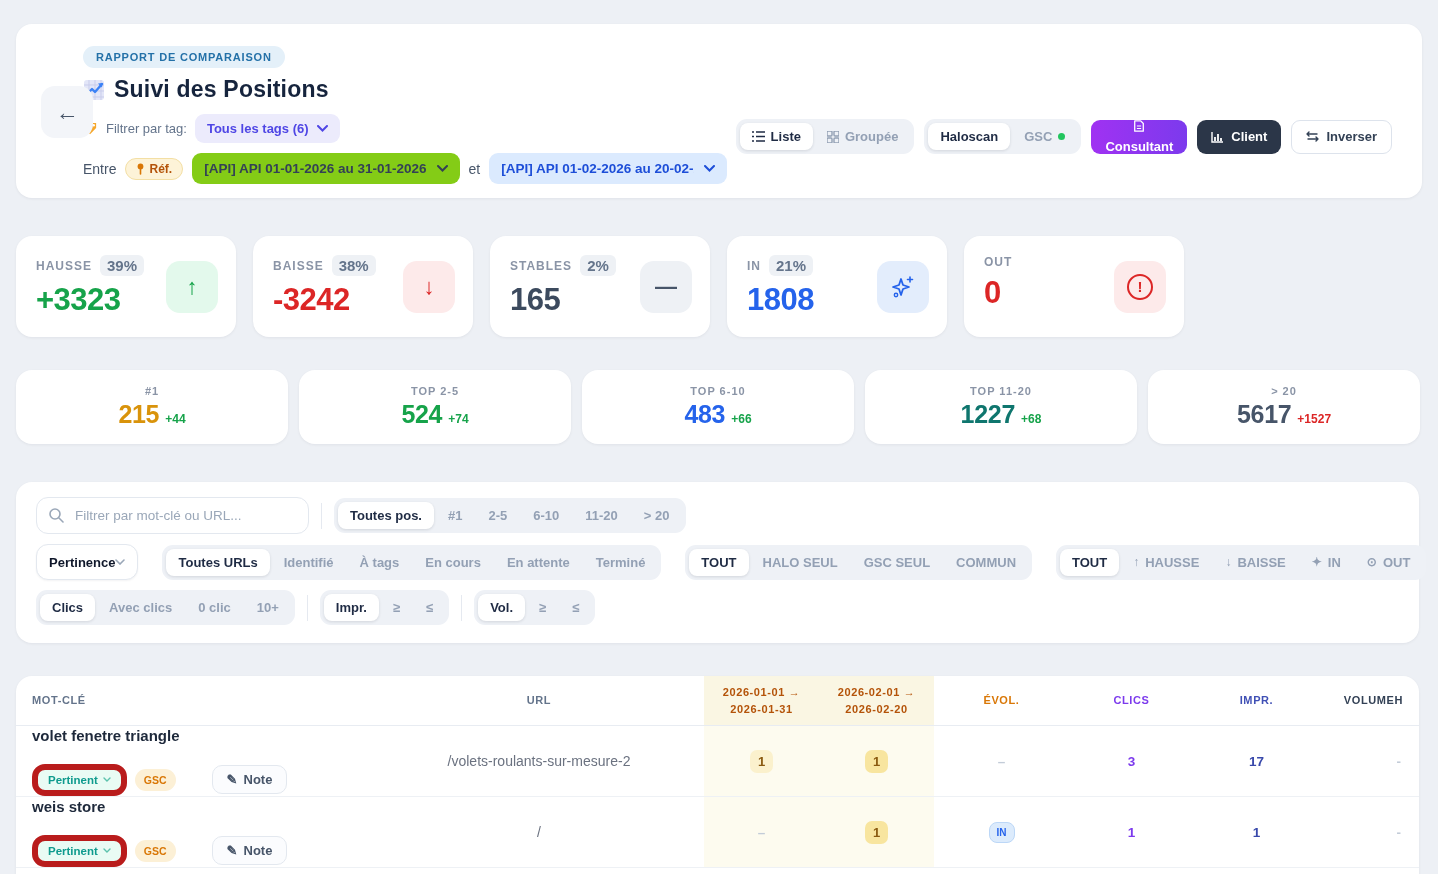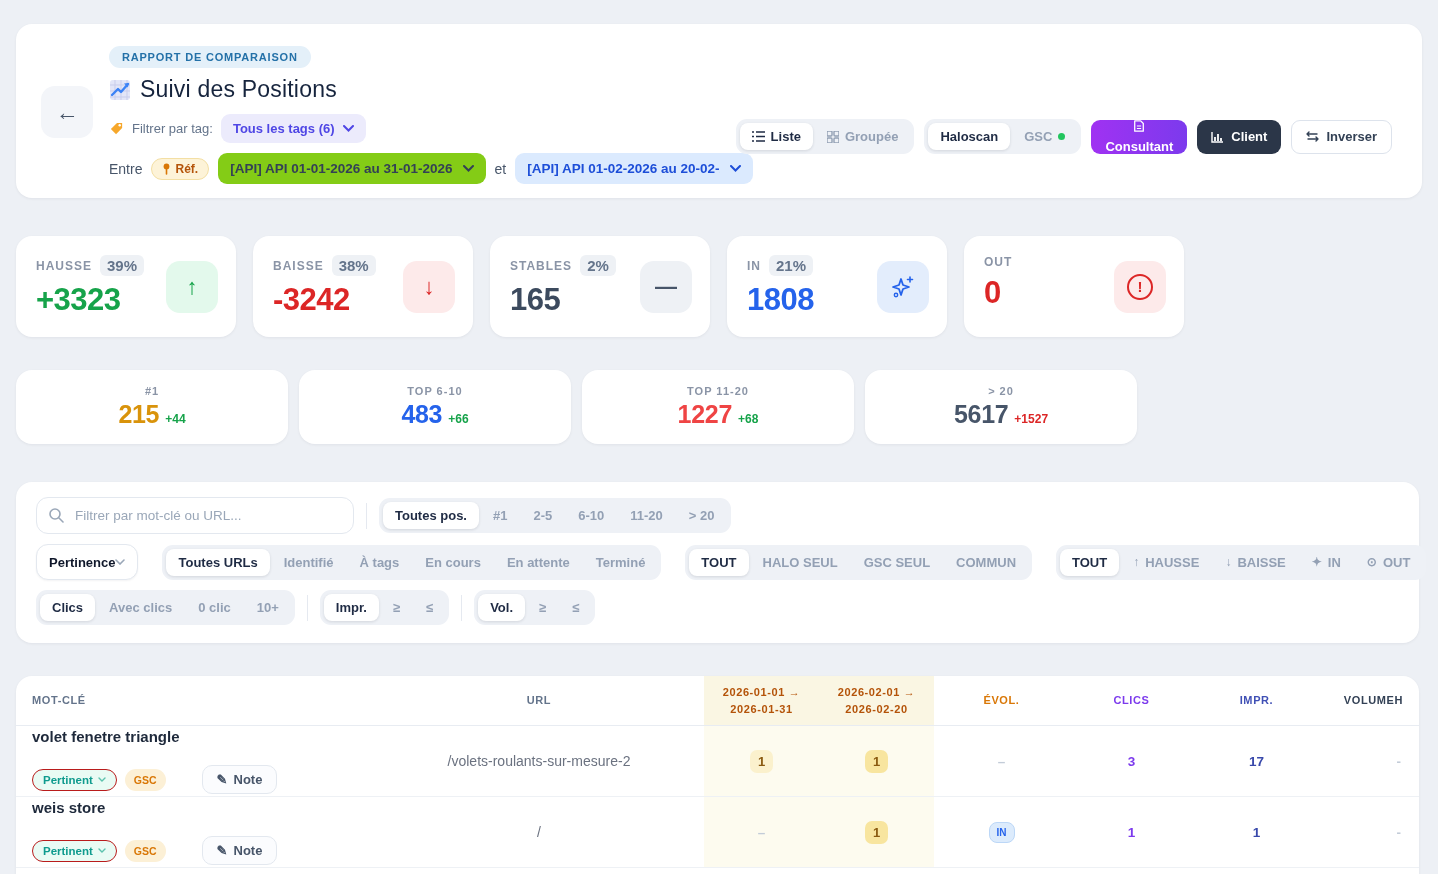--- a/index.html
+++ b/index.html
@@ -3,24 +3,24 @@
 <meta charset="utf-8">
 <style>
   * { margin:0; padding:0; box-sizing:border-box; }
   html,body { width:1438px; height:874px; overflow:hidden; }
   body { background:#edf0f5; font-family:"Liberation Sans", sans-serif; color:#25314a; }
   .card { background:#fff; border-radius:16px; box-shadow:0 1px 3px rgba(16,24,40,.06); }
 
   
   .topcard { position:absolute; left:16px; top:24px; width:1406px; height:174px; padding:22px 26px; }
   .back-btn { position:absolute; left:25px; top:62px; width:52px; height:52px; border-radius:14px; background:#f3f5f9; display:flex; align-items:center; justify-content:center; font-size:23px; color:#475569; cursor:pointer; }
-  .head-main { margin-left:67px; }
+  .head-main { margin-left:41px; }
   .report-badge { display:inline-block; background:#e4f0f9; color:#2471a8; font-size:11px; font-weight:700; letter-spacing:.8px; padding:5px 13px; border-radius:12px; }
   .title-row { display:flex; align-items:center; gap:9px; margin-top:8px; }
-  .title-row h1 { font-size:23px; font-weight:400; color:#16243d; letter-spacing:.2px; }
+  .title-row h1 { font-size:23px; font-weight:700; color:#16243d; letter-spacing:.2px; }
   .tag-row { display:flex; align-items:center; gap:8px; margin-top:11px; font-size:13px; color:#64748b; }
   .tags-select { display:flex; align-items:center; gap:8px; background:#ecebfc; color:#4f46e5; font-weight:700; font-size:13px; padding:7px 12px; border-radius:9px; cursor:pointer; }
   .date-row { display:flex; align-items:center; gap:9px; margin-top:10px; font-size:14px; color:#475569; }
   .ref-badge { display:flex; align-items:center; gap:4px; background:#fdf3d8; border:1px solid #f3dfa4; color:#b45309; font-size:12px; font-weight:700; padding:3px 10px; border-radius:12px; }
   .sel { display:flex; align-items:center; gap:10px; font-size:13.5px; font-weight:700; padding:8px 12px; border-radius:9px; cursor:pointer; white-space:nowrap; }
   .sel-gray { background:#84cc16; color:#334155; }
   .sel-blue { background:#dbeafe; color:#1d4ed8; width:238px; overflow:hidden; }
   .sel-blue .sel-txt { overflow:hidden; flex:1; }
   .chev { flex:none; }
 
@@ -48,47 +48,47 @@
   .t-blue { background:#e3edfc; color:#2563eb; } .v-blue { color:#2563eb; }
   .excl { width:26px; height:26px; border:2.5px solid #dc2626; border-radius:50%; display:flex; align-items:center; justify-content:center; font-size:15px; font-weight:700; color:#dc2626; }
 
   
   .pos-row { position:absolute; left:16px; top:370px; display:flex; gap:11px; }
   .pos { width:272px; height:74px; display:flex; flex-direction:column; align-items:center; justify-content:center; gap:3px; }
   .pos-label { font-size:11px; font-weight:700; color:#8a94a6; letter-spacing:1px; }
   .pos-vr { display:flex; align-items:baseline; gap:6px; }
   .pos-val { font-size:25px; font-weight:800; letter-spacing:-.3px; }
   .pos-delta { font-size:12px; font-weight:700; }
-  .c-amber{color:#d9930b;} .c-green{color:#16a34a;} .c-blue{color:#2563eb;} .c-purple{color:#ef4444;} .c-slate{color:#475569;} .c-red{color:#dc2626;}
+  .c-amber{color:#d9930b;} .c-green{color:#16a34a;} .c-blue{color:#2563eb;} .c-purple{color:#0f766e;} .c-slate{color:#475569;} .c-red{color:#dc2626;}
 
   
   .filter-card { position:absolute; left:16px; top:482px; width:1403px; height:161px; padding:15px 20px; }
   .frow { display:flex; align-items:center; gap:12px; margin-bottom:10px; }
   .vdiv { width:1px; height:26px; background:#e5e9f0; }
-  .search-wrap { position:relative; width:318px;border-radius:14px; }
+  .search-wrap { position:relative; width:273px;border-radius:14px; }
   .search-wrap input { width:100%; height:37px; border:1px solid #e3e8ef; border-radius:12px; padding:0 12px 0 38px; font-size:13.5px; color:#334155; outline:none; background:#fff; font-family:"Liberation Sans",sans-serif; }
   .search-wrap input::placeholder { color:#9aa7b8; }
   .search-ico { position:absolute; left:12px; top:10px; }
   .pert-select { display:flex; align-items:center; justify-content:space-between; width:128px; height:36px; border:1px solid #e3e8ef; border-radius:12px; padding:0 12px; font-size:13px; font-weight:600; color:#0f172a; background:#fff; box-shadow:0 1px 2px rgba(16,24,40,.05); cursor:pointer; }
   .mini { font-size:12px; }
 
   
   .table-card { position:absolute; left:16px; top:676px; width:1403px; height:224px; overflow:hidden; }
   .tgrid { display:grid; grid-template-columns:358px 330px 115px 115px 135px 125px 125px 1fr; align-items:center; }
   .thead { height:50px; border-bottom:1px solid #e8ecf2; font-size:11px; font-weight:700; letter-spacing:.6px; color:#64748b; }
   .th { padding:0 10px; text-align:center; line-height:1.5; height:100%; display:flex; flex-direction:column; align-items:center; justify-content:center; }
   .th.left { align-items:flex-start; padding-left:16px; }
   .th.right { align-items:flex-end; padding-right:16px; }
   .tint-h { background:#faf6e3; color:#b45309; }
   .tint-c { background:#fdfbef; }
   .trow { height:71px; border-bottom:1px solid #eef1f5; }
   .kw-cell { padding-left:16px; display:flex; flex-direction:column; gap:20px; justify-content:center; height:100%; }
   .kw-name { font-size:15px; font-weight:600; color:#1e293b; }
   .kw-badges { display:flex; align-items:center; }
-  .b-pert { display:flex; align-items:center; gap:5px; background:#e9fbf4; border:1px solid #b91c1c; color:#0f9b8e; font-size:11.5px; font-weight:700; padding:4px 10px; border-radius:13px; cursor:pointer; }
+  .b-pert { display:flex; align-items:center; gap:5px; background:#e9fbf4; border:6px solid #b91c1c; color:#0f9b8e; font-size:11.5px; font-weight:700; padding:4px 10px; border-radius:13px; cursor:pointer; }
   .b-gsc { background:#fcf0d6; color:#d97706; font-size:10.5px; font-weight:700; padding:5px 9px; border-radius:12px; margin-left:8px; }
   .note-btn { display:flex; align-items:center; gap:6px; border:1px solid #e3e8ef; background:#fbfcfe; color:#475569; font-size:13px; font-weight:600; padding:6px 14px; border-radius:10px; margin-left:36px; cursor:pointer; }
   .cell { text-align:center; font-size:13.5px; height:100%; display:flex; align-items:center; justify-content:center; }
   .cell.right { justify-content:flex-end; padding-right:18px; }
   .url-txt { color:#6b7280; font-size:14px; }
   .vbadge { display:inline-block; padding:4px 8px; border-radius:7px; font-size:13px; font-weight:600; color:#8a5a10; }
   .vb-light { background:#fbf1cd; }
   .vb-dark { background:#f8e59f; }
   .dash { color:#c3ccd8; font-weight:600; }
   .in-badge { background:#dcebfc; border:1px solid #bcd7f7; color:#2563eb; font-size:10px; font-weight:700; padding:4px 7px; border-radius:8px; }
@@ -254,20 +254,27 @@
 
 <div class="pos-row">
   <div class="card pos">
     <div class="pos-label">#1</div>
     <div class="pos-vr">
         <span class="pos-val c-amber">215</span>
         <span class="pos-delta c-green">+44</span>
       </div>
   </div>
   <div class="card pos">
+    <div class="pos-label">TOP 2-5</div>
+    <div class="pos-vr">
+        <span class="pos-val c-green">524</span>
+        <span class="pos-delta c-green">+74</span>
+      </div>
+  </div>
+  <div class="card pos">
     <div class="pos-label">TOP 6-10</div>
     <div class="pos-vr">
         <span class="pos-val c-blue">483</span>
         <span class="pos-delta c-green">+66</span>
       </div>
   </div>
   <div class="card pos">
     <div class="pos-label">TOP 11-20</div>
     <div class="pos-vr">
         <span class="pos-val c-purple">1227</span>

